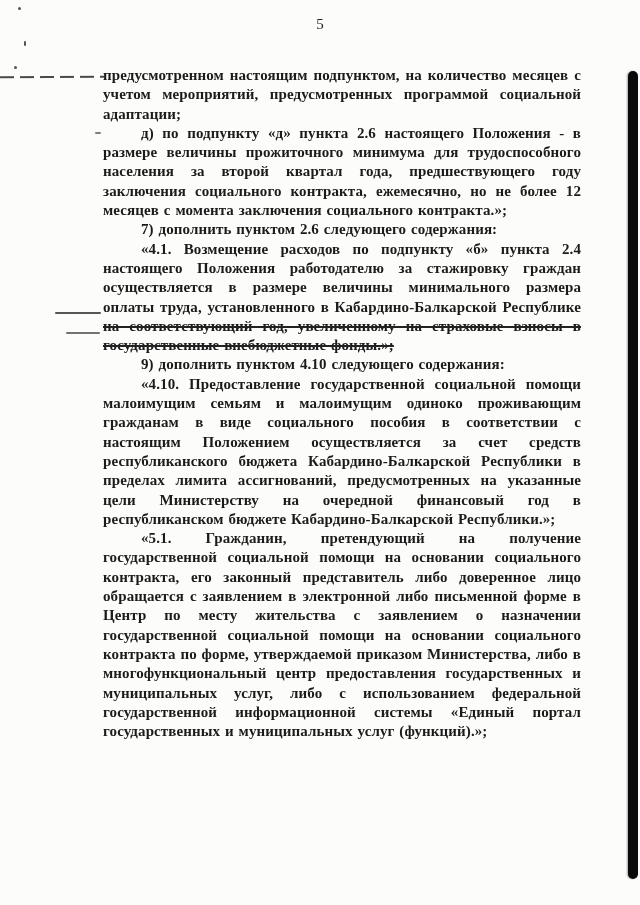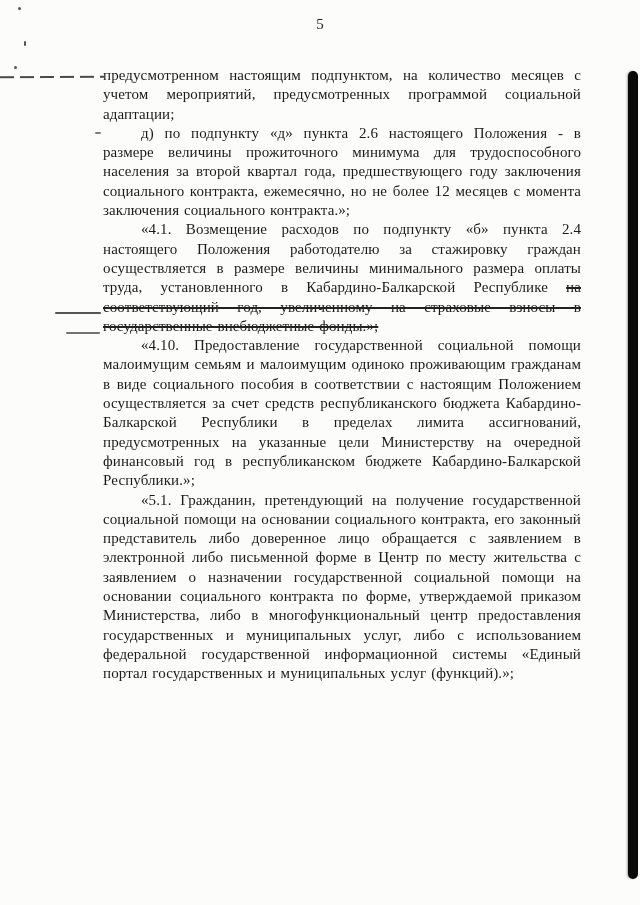--- a/index.html
+++ b/index.html
@@ -33,20 +33,21 @@
     font-size: 15px;
     line-height: 19.3px;
     text-align: justify;
     letter-spacing: 0.1px;
     word-spacing: 1px;
   }
   .text-block p {
     margin: 0;
     padding: 0;
     text-indent: 38px;
+    font-weight: bold;
   }
   .text-block p.cont {
     text-indent: 0;
   }
   .struck {
     text-decoration: line-through;
     text-decoration-thickness: 1.5px;
     text-decoration-color: #222;
   }
   
@@ -99,24 +100,26 @@
   <div class="artifact margin-dash-1"></div>
   <div class="artifact margin-dash-2"></div>
   <div class="artifact right-bar"></div>
 
   <div class="text-block">
 
     <p class="cont">предусмотренном настоящим подпунктом, на количество месяцев с учетом мероприятий, предусмотренных программой социальной адаптации;</p>
 
     <p>д) по подпункту «д» пункта 2.6 настоящего Положения - в размере величины прожиточного минимума для трудоспособного населения за второй квартал года, предшествующего году заключения социального контракта, ежемесячно, но не более 12 месяцев с момента заключения социального контракта.»;</p>
 
+    <p>7) дополнить пунктом 2.6 следующего содержания:</p>
 
     <p><span>«4.1. Возмещение расходов по подпункту «б» пункта 2.4 настоящего Положения работодателю за стажировку граждан осуществляется в размере величины минимального размера оплаты труда, установленного в Кабардино-Балкарской Республике </span><span class="struck">на соответствующий год, увеличенному на страховые взносы в государственные внебюджетные фонды.»;</span></p>
 
 
+    <p>9) дополнить пунктом 4.10 следующего содержания:</p>
 
     <p>«4.10. Предоставление государственной социальной помощи малоимущим семьям и малоимущим одиноко проживающим гражданам в виде социального пособия в соответствии с настоящим Положением осуществляется за счет средств республиканского бюджета Кабардино-Балкарской Республики в пределах лимита ассигнований, предусмотренных на указанные цели Министерству на очередной финансовый год в республиканском бюджете Кабардино-Балкарской Республики.»;</p>
 
 
     <p>«5.1. Гражданин, претендующий на получение государственной социальной помощи на основании социального контракта, его законный представитель либо доверенное лицо обращается с заявлением в электронной либо письменной форме в Центр по месту жительства с заявлением о назначении государственной социальной помощи на основании социального контракта по форме, утверждаемой приказом Министерства, либо в многофункциональный центр предоставления государственных и муниципальных услуг, либо с использованием федеральной государственной информационной системы «Единый портал государственных и муниципальных услуг (функций).»;</p>
 
 
   </div>
 
 </div>

